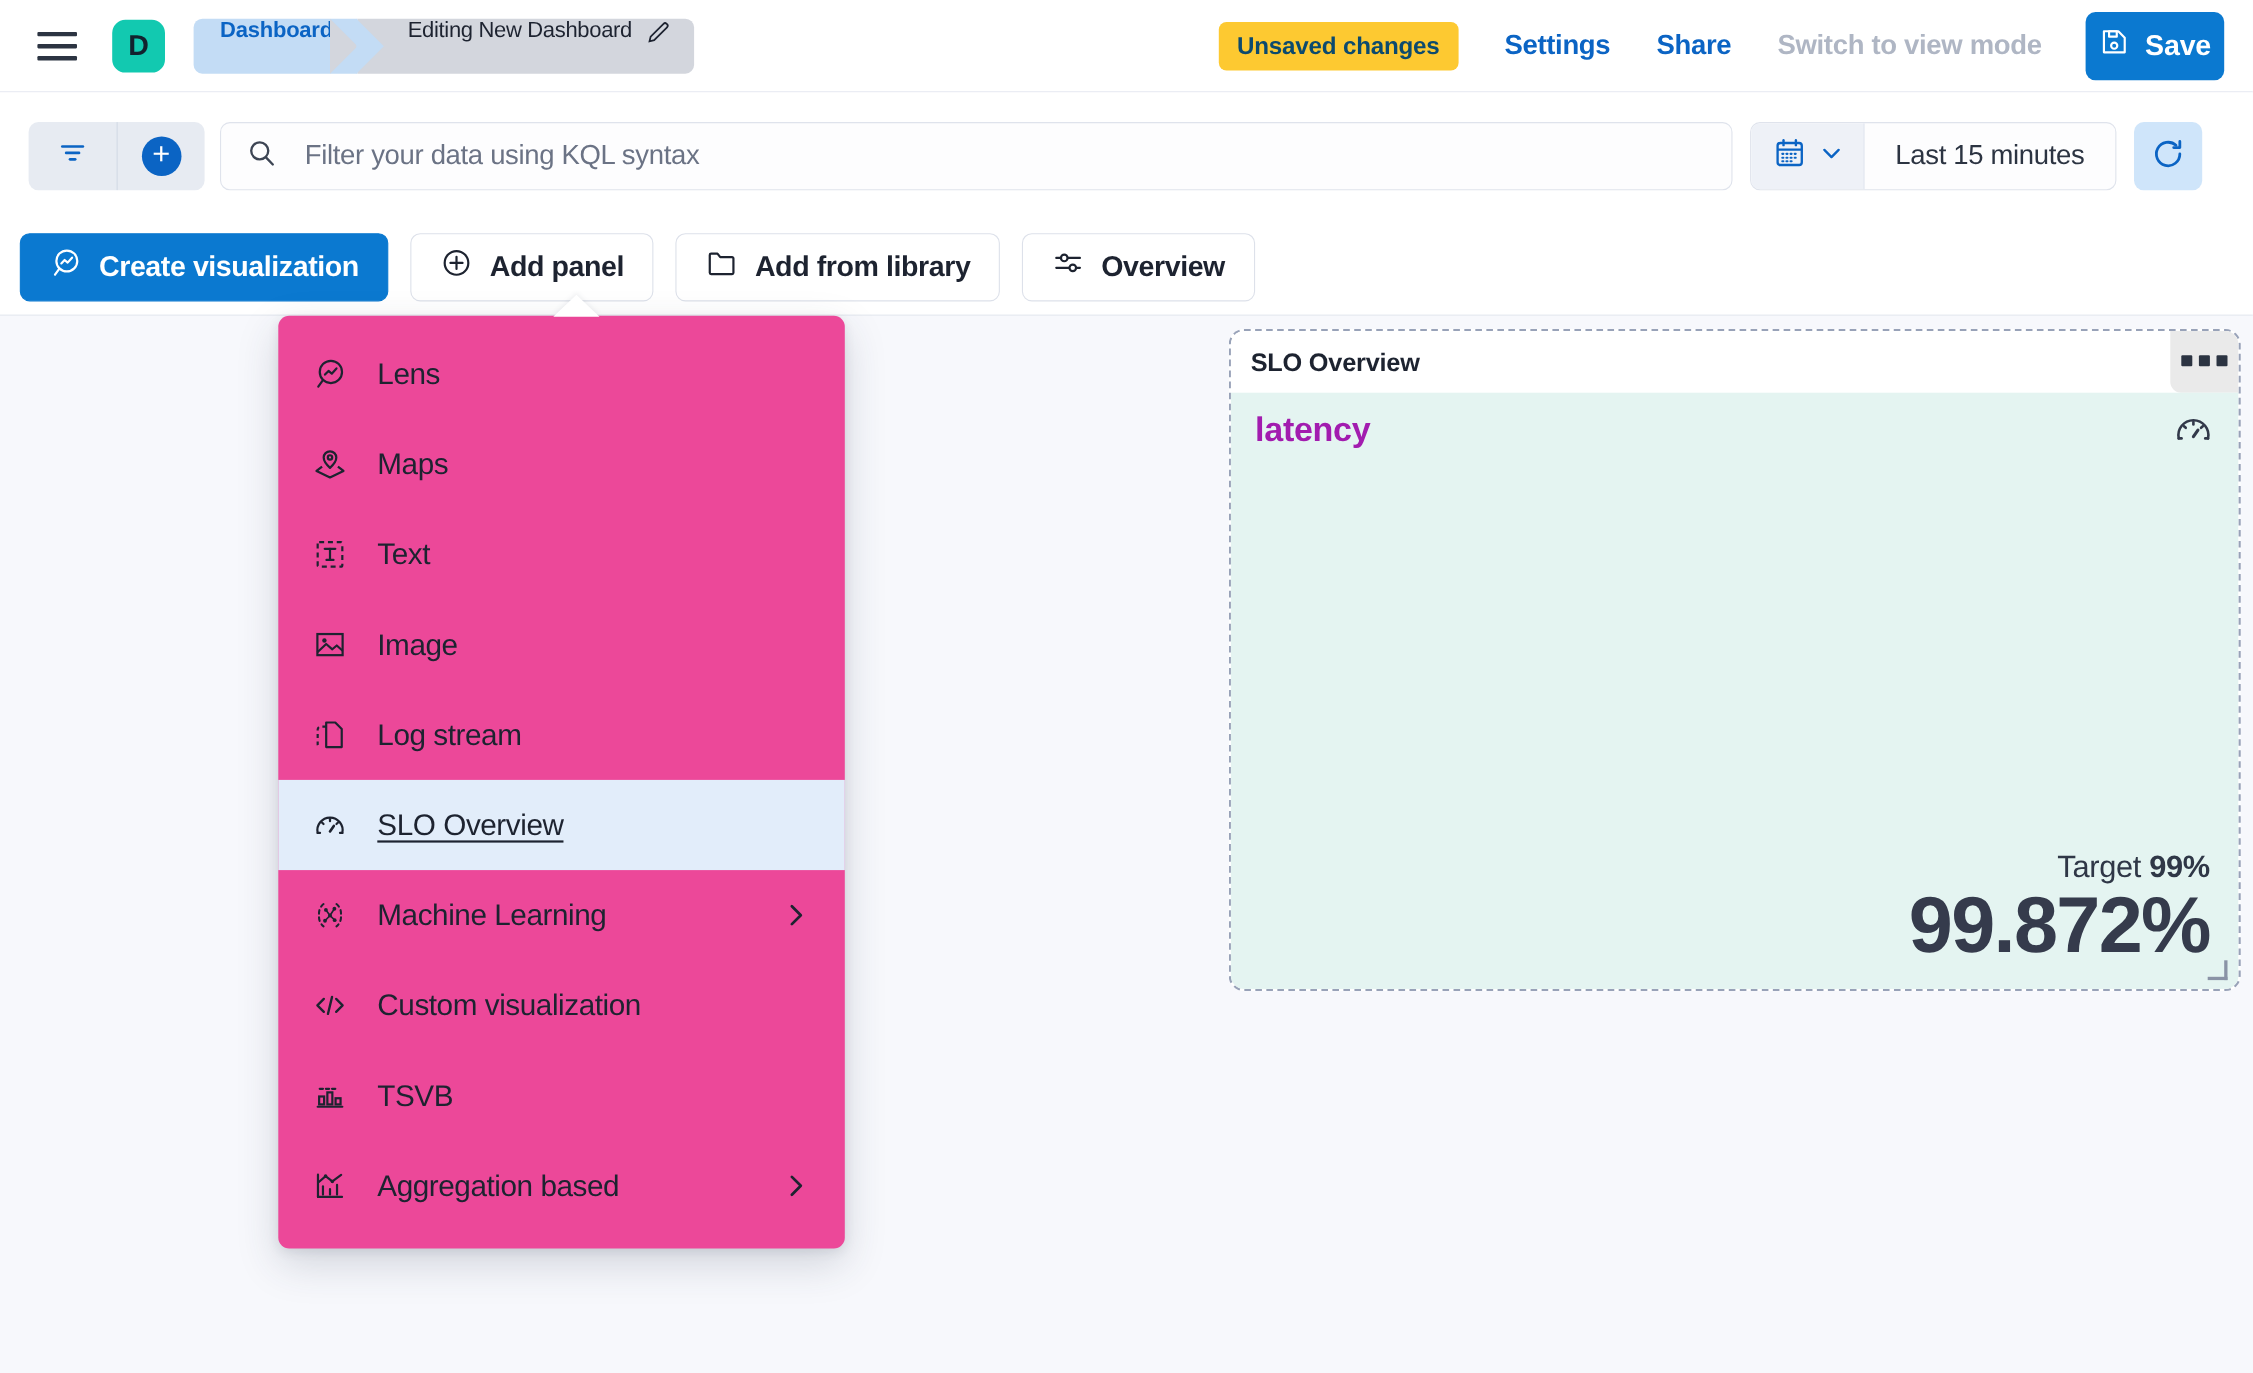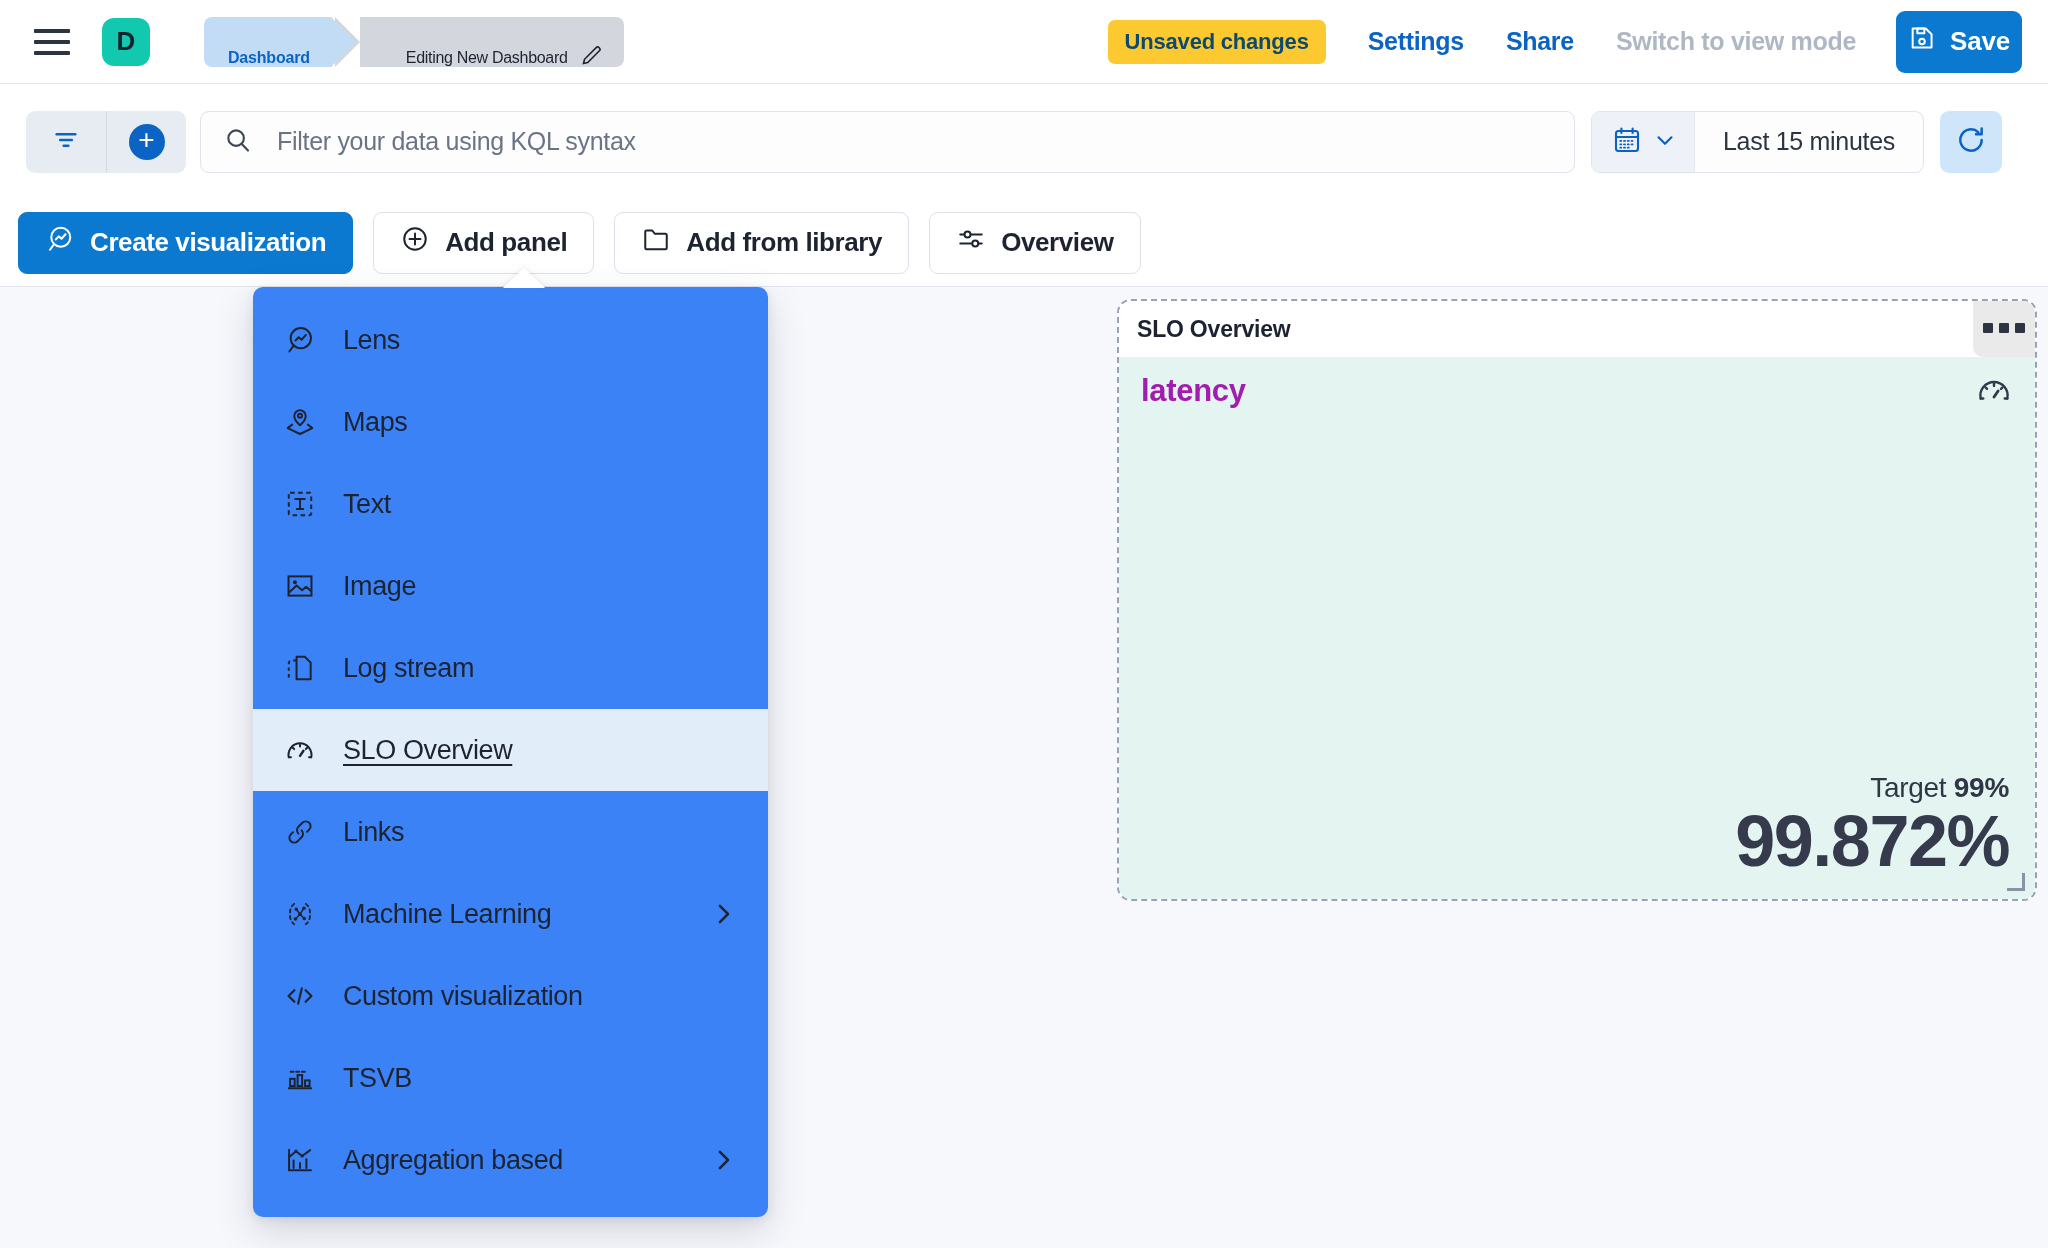--- a/index.html
+++ b/index.html
@@ -35,24 +35,23 @@
     background: #12c9b0;
     color: #12222e; font-size: 26px; font-weight: 700;
     display: flex; align-items: center; justify-content: center;
     letter-spacing: .2px;
   }
   .breadcrumbs {
     margin-left: 26px;
     display: flex; align-items: stretch; height: 50px;
   }
   .crumb {
-    display: flex; align-items: flex-end;
-    font-size: 16px; position: relative;
+    display: flex; align-items: flex-start;
+    font-size: 20px; position: relative;
     padding: 0 22px 0 28px;
-    margin-left: 28px;
   }
   .crumb.first {
     background: #c3dcf5; color: #0b64c4; font-weight: 600;
     border-radius: 8px 0 0 8px; padding-left: 24px;
     letter-spacing: -.2px;
   }
   .crumb.first::after {
     content: ""; position: absolute; right: -24px; top: 0;
     width: 0; height: 0;
     border-top: 25px solid transparent;
@@ -179,21 +178,21 @@
     border: 1px solid #dde1ea;
   }
   .tb-btn.primary {
     background: #0b79d0; color: #ffffff; border-color: #0b79d0;
   }
 
   
   .popover {
     position: absolute; top: 287px; left: 253px;
     width: 515px;
-    background: #3b82f6;
+    background: #ec4899;
     border-radius: 10px;
     box-shadow: 0 14px 38px rgba(45,56,80,.18), 0 3px 10px rgba(45,56,80,.10);
     padding: 12px 0 16px;
     z-index: 50;
   }
   .popover-arrow {
     position: absolute; top: -19px; left: 250px;
     width: 0; height: 0;
     border-left: 21px solid transparent;
     border-right: 21px solid transparent;
@@ -555,29 +554,20 @@
         <line x1="18.8" y1="17.4" x2="20.4" y2="17.4"></line>
         <line x1="12" y1="8.0" x2="12" y2="9.4"></line>
         <line x1="6.6" y1="10.4" x2="7.6" y2="11.3"></line>
         <line x1="17.4" y1="10.4" x2="16.4" y2="11.3"></line>
         <path d="M12 16.4 14.6 12.6" stroke-width="1.8"></path>
       </svg>
     </span>
     <span class="mi-label">SLO Overview</span>
   </div>
 
-  <div class="menu-item">
-    <span class="mi-icon">
-      <svg width="32" height="32" viewBox="0 0 24 24" fill="none" stroke="#1d2330" stroke-width="1.5" stroke-linecap="round">
-        <path d="M13.2 10.8a3.6 3.6 0 0 1 0 5.1l-3 3a3.6 3.6 0 0 1-5.1-5.1l1.6-1.6"></path>
-        <path d="M10.8 13.2a3.6 3.6 0 0 1 0-5.1l3-3a3.6 3.6 0 1 1 5.1 5.1l-1.6 1.6"></path>
-      </svg>
-    </span>
-    <span class="mi-label">Links</span>
-  </div>
 
   <div class="menu-item">
     <span class="mi-icon">
       <svg width="32" height="32" viewBox="0 0 24 24" fill="none" stroke="#1d2330" stroke-width="1.4">
         <path d="M7.6 4.4A8 8 0 0 0 4.6 12a8 8 0 0 0 3 7.6" stroke-dasharray="2.4 2.6" stroke-linecap="round"></path>
         <path d="M16.4 4.4A8 8 0 0 1 19.4 12a8 8 0 0 1-3 7.6" stroke-dasharray="2.4 2.6" stroke-linecap="round"></path>
         <circle cx="9.2" cy="8.4" r="1.3" fill="#1d2330" stroke="none"></circle>
         <circle cx="15" cy="7.6" r="1.3" fill="#1d2330" stroke="none"></circle>
         <circle cx="12" cy="12.2" r="1.3" fill="#1d2330" stroke="none"></circle>
         <circle cx="8.6" cy="15.8" r="1.3" fill="#1d2330" stroke="none"></circle>

